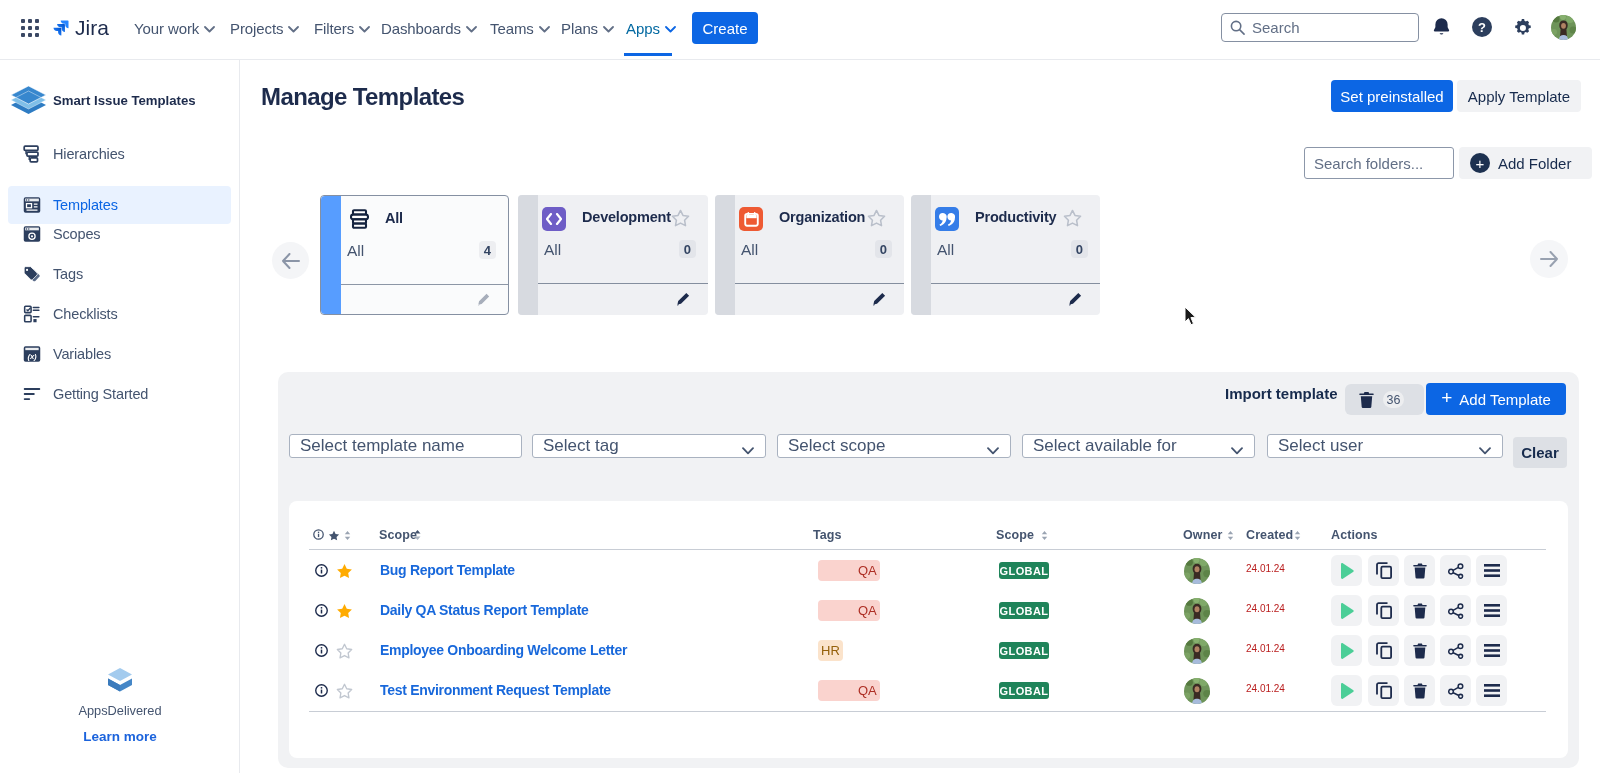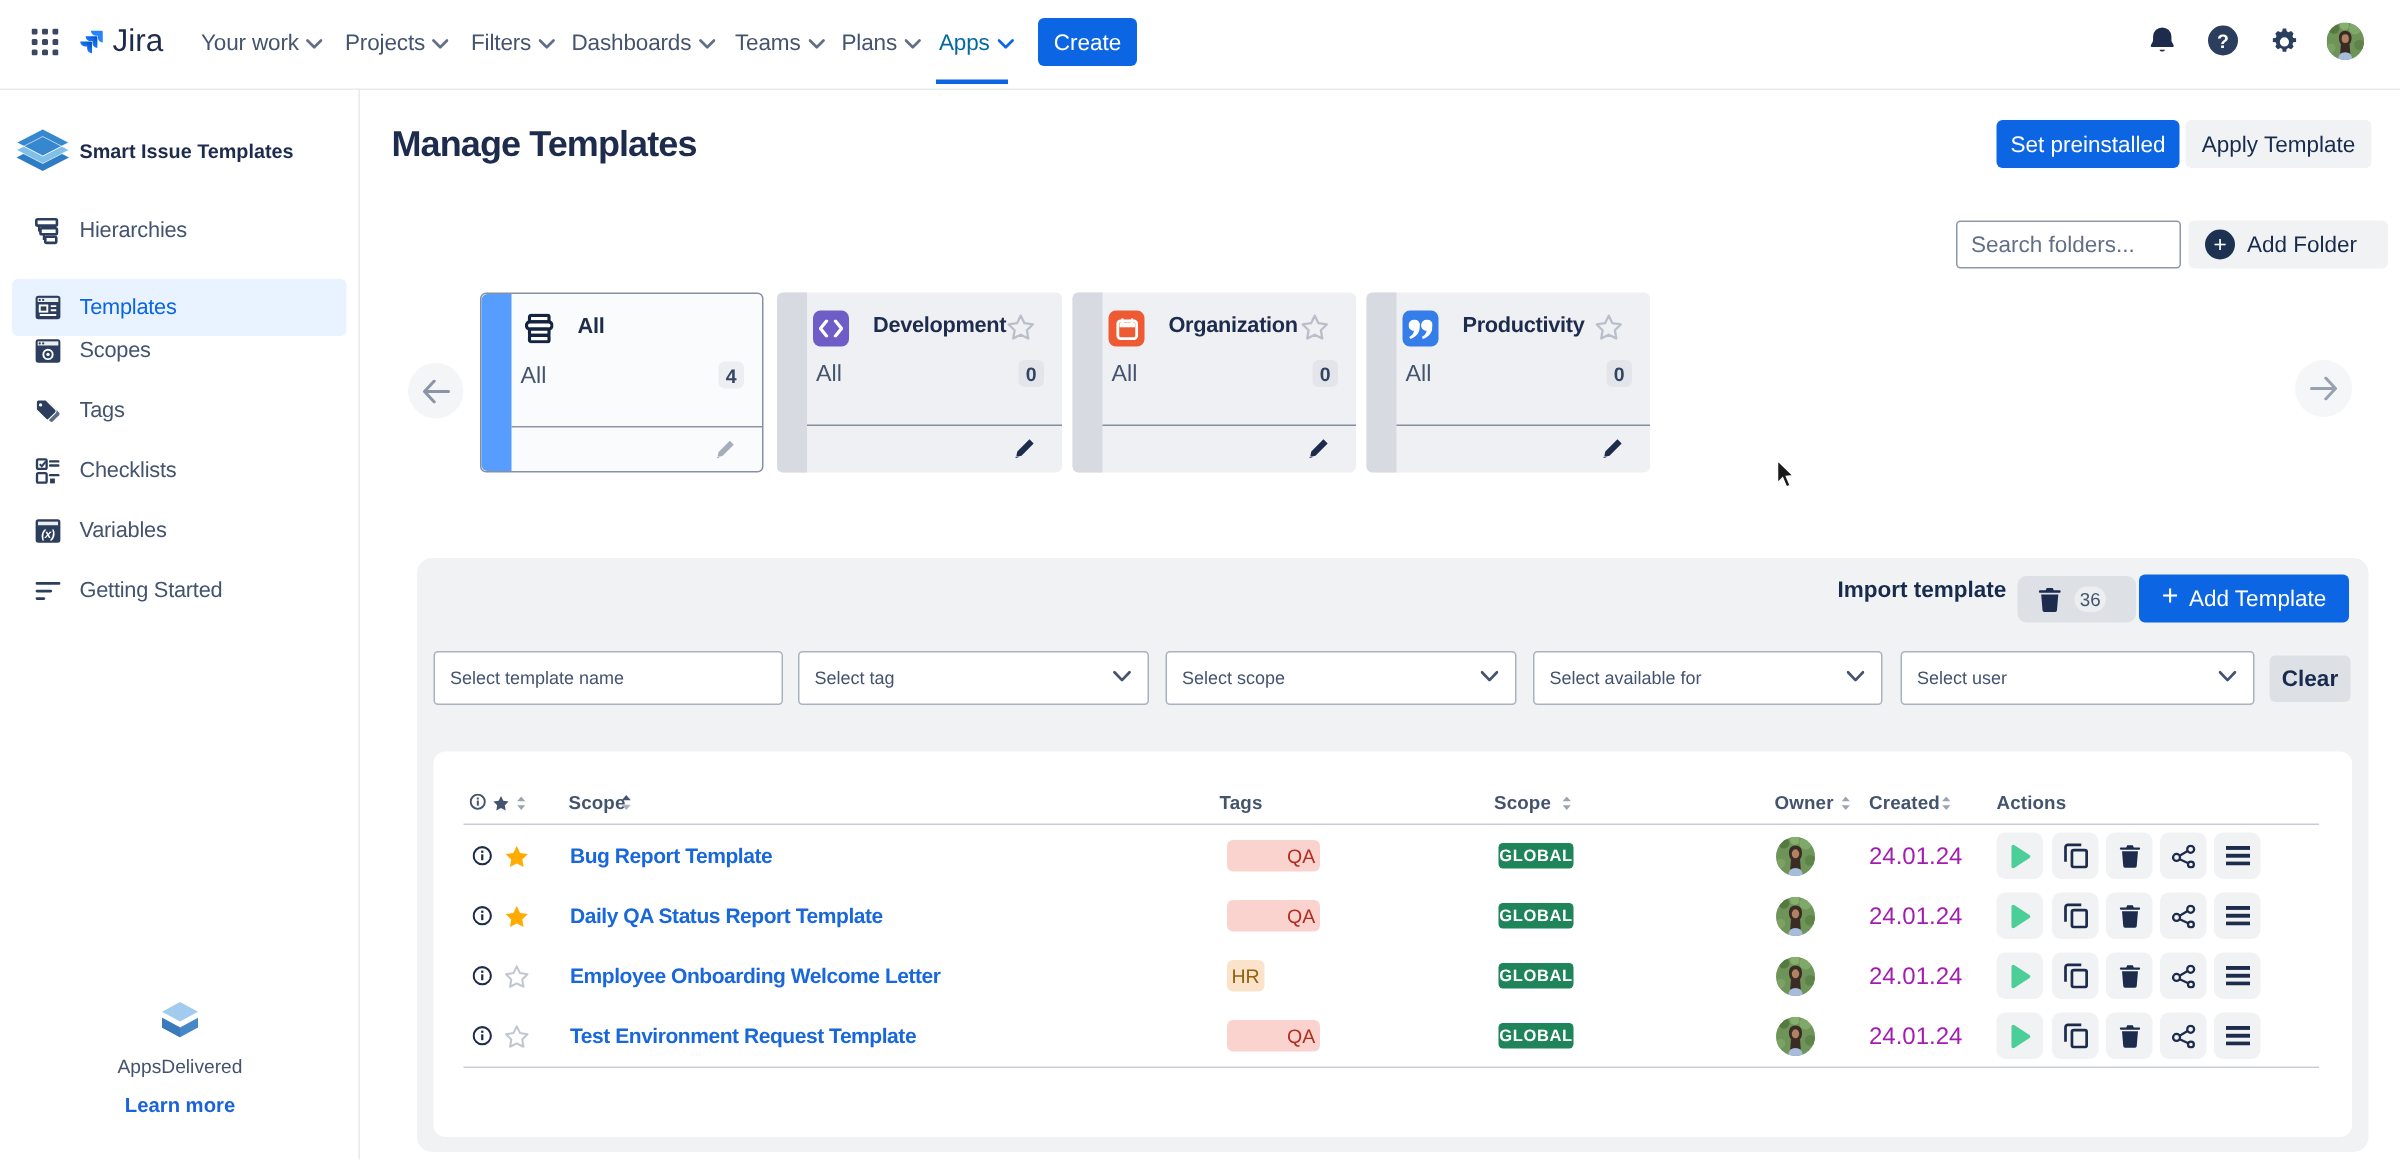--- a/index.html
+++ b/index.html
@@ -39,37 +39,37 @@
 .fcard .pill { position:absolute; right:12px; top:45px; min-width:13px; height:18px; padding:0 5px;
   border-radius:4px; background:#E3E5EA; color:#344563; font-size:13px; font-weight:700;
   display:flex; align-items:center; justify-content:center; }
 .fcard .divider { position:absolute; left:20px; right:0; top:88px; height:1px; background:#848E9E; }
 .fcard .pencil { position:absolute; right:18px; top:97px; }
 .fcard .star { position:absolute; right:18px; top:14px; }
 .cicon { position:absolute; left:24px; top:12px; width:24px; height:24px; border-radius:5px;
   display:flex; align-items:center; justify-content:center; }
 
 #panel { position:absolute; left:37px; top:315px; width:1301px; height:396px; background:#F1F2F4; border-radius:10px; }
-.filter { position:absolute; top:62px; height:36px; background:#fff; border:1px solid #A9B2C0;
-  border-radius:3px; display:flex; align-items:center; padding-left:10px; font-size:12px; color:#44546F; }
+.filter { position:absolute; top:62px; height:24px; background:#fff; border:1px solid #A9B2C0;
+  border-radius:3px; display:flex; align-items:center; padding-left:10px; font-size:17px; color:#44546F; }
 .filter .chev { position:absolute; right:11px; top:12px; }
 
 #tcard { position:absolute; left:11px; top:129px; width:1279px; height:257px; background:#fff; border-radius:8px; }
 .th { position:absolute; font-size:12.5px; font-weight:700; color:#44546F; letter-spacing:0.1px; }
 .rowlink { position:absolute; font-size:14px; font-weight:700; color:#1868DB; letter-spacing:-0.3px; }
 .tag { position:absolute; height:21px; padding:0 3px; border-radius:4px; font-size:13px;
   display:flex; align-items:center; justify-content:center; }
 .tag.qa { background:#FAD3CE; color:#AE2E24;padding-left:40px; }
 .tag.hr { background:#FBE3CB; color:#95610A; }
 .gbadge { position:absolute; width:50px; height:17px; border-radius:3px; background:#1F845A;
   color:#fff; font-size:11px; font-weight:700; letter-spacing:0.4px; display:flex; align-items:center; justify-content:center; }
 .abtn { position:absolute; width:31px; height:31px; border-radius:6px; background:#F1F2F4;
   display:flex; align-items:center; justify-content:center; }
 .avatar { position:absolute; width:26px; height:26px; border-radius:50%; overflow:hidden; }
-.date { position:absolute; font-size:16px; color:#a21caf; }
+.date { position:absolute; font-size:10px; color:#b91c1c; }
 .hline { position:absolute; height:1px; background:#C8CDD5; }
 </style>
 </head>
 <body>
 <div id="topbar">
 
   <svg class="abs" style="left:21px;top:19px" width="18" height="18" viewBox="0 0 18 18">
     <g fill="#3B4864">
       <rect x="0" y="0" width="4" height="4" rx="1"></rect>
         <rect x="7" y="0" width="4" height="4" rx="1"></rect>
@@ -115,20 +115,27 @@
         <path d="M1 1l4.5 4.5L10 1" fill="none" stroke="#626F86" stroke-width="1.8" stroke-linecap="round" stroke-linejoin="round"></path>
       </svg></div>
   <div class="navitem" style="left:561px">Plans <svg width="11" height="7" viewBox="0 0 11 7">
         <path d="M1 1l4.5 4.5L10 1" fill="none" stroke="#626F86" stroke-width="1.8" stroke-linecap="round" stroke-linejoin="round"></path>
       </svg></div>
   <div class="navitem" style="left:626px;color:#0369a1">Apps <svg width="11" height="7" viewBox="0 0 11 7">
         <path d="M1 1l4.5 4.5L10 1" fill="none" stroke="#0C66E4" stroke-width="1.8" stroke-linecap="round" stroke-linejoin="round"></path>
       </svg></div>
   <div id="apps-underline"></div>
   <div id="create-btn">Create</div>
+  <div id="searchbox">
+    <svg width="15" height="15" viewBox="0 0 16 16">
+        <circle cx="6.5" cy="6.5" r="5" fill="none" stroke="#626F86" stroke-width="1.7"></circle>
+        <path d="M10.5 10.5L15 15" stroke="#626F86" stroke-width="1.7" stroke-linecap="round"></path>
+      </svg>
+    <span>Search</span>
+  </div>
 
   <svg class="abs" style="left:1431px;top:16px" width="21" height="22" viewBox="0 0 24 24">
     <path fill="#1D2B4C" d="M12 2a7 7 0 0 0-7 7v3.3l-1.6 3.2a1 1 0 0 0 .9 1.5h15.4a1 1 0 0 0 .9-1.5L19 12.3V9a7 7 0 0 0-7-7z"></path>
     <path fill="#1D2B4C" d="M9.8 19a2.4 2.4 0 0 0 4.4 0z"></path>
   </svg>
 
   <circle class="abs" style="left:1472px;top:17px;width:20px;height:20px;border-radius:50%;background:#2C3E5D;color:#fff;display:flex;align-items:center;justify-content:center;font-size:13px;font-weight:700">?</circle>
 
   <svg class="abs" style="left:1512px;top:17px" width="21" height="21" viewBox="0 0 24 24">
     <path fill="#2C3E5D" d="M13.9 2.3l.3 2.1c.5.2 1 .4 1.4.7l2-.9 1.9 1.9-.9 2c.3.4.5.9.7 1.4l2.1.3v2.7l-2.1.3c-.2.5-.4 1-.7 1.4l.9 2-1.9 1.9-2-.9c-.4.3-.9.5-1.4.7l-.3 2.1h-2.7l-.3-2.1c-.5-.2-1-.4-1.4-.7l-2 .9-1.9-1.9.9-2c-.3-.4-.5-.9-.7-1.4l-2.1-.3v-2.7l2.1-.3c.2-.5.4-1 .7-1.4l-.9-2 1.9-1.9 2 .9c.4-.3.9-.5 1.4-.7l.3-2.1h2.7zM12.5 9a3.5 3.5 0 1 0 0 7 3.5 3.5 0 0 0 0-7z"></path>

